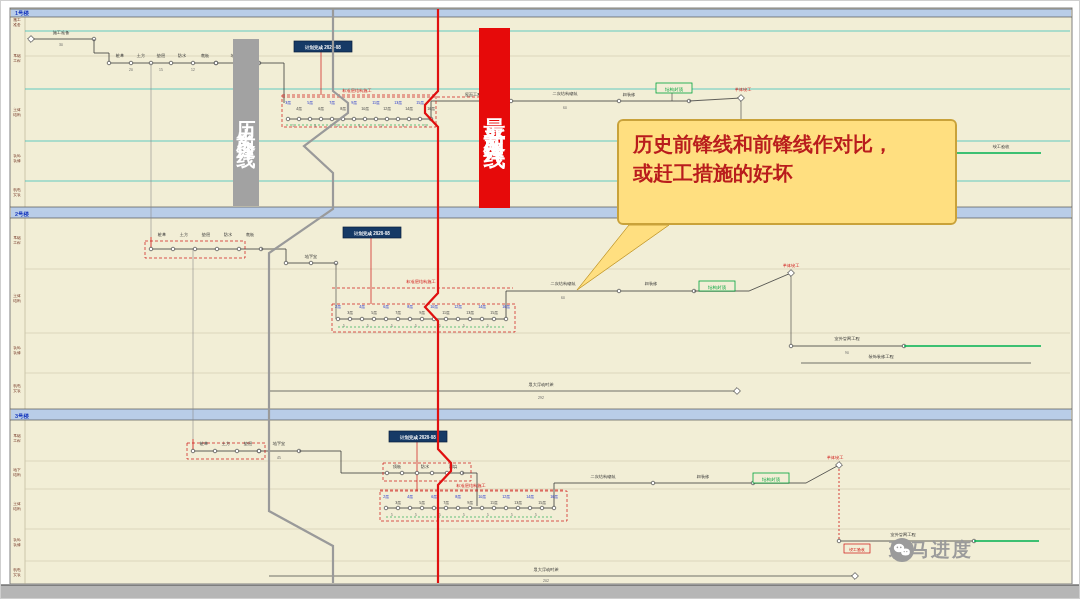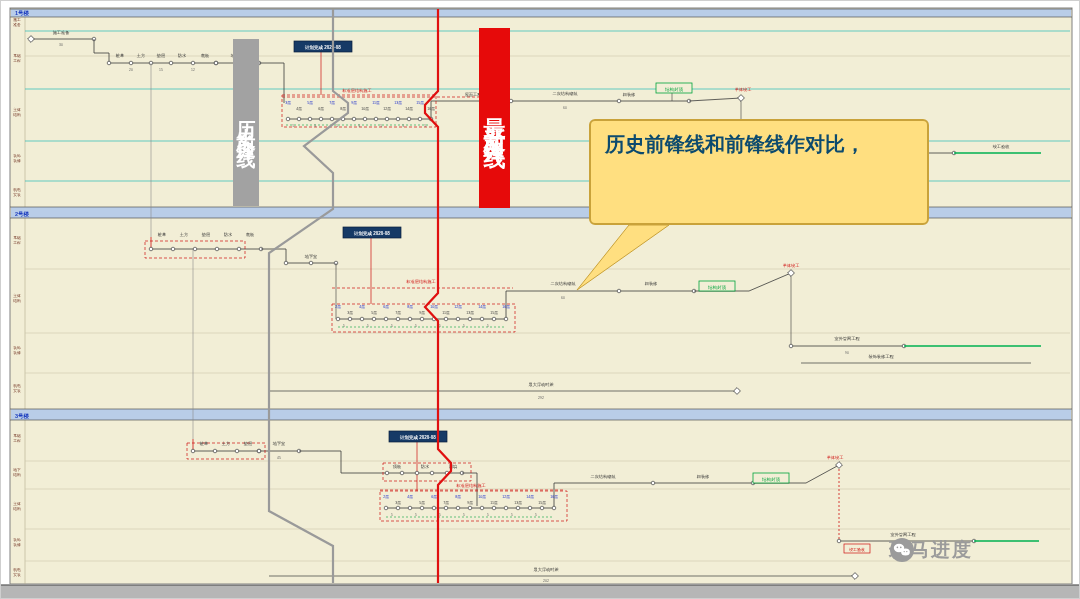--- a/index.html
+++ b/index.html
@@ -2,21 +2,21 @@
 <html><head>
 <meta charset="utf-8">
 <style>
   html,body{margin:0;padding:0;background:#fff;font-family:"Liberation Sans",sans-serif;}
   .stage{position:relative;width:1080px;height:599px;background:#fff;overflow:hidden;border:1px solid #cfcfcf;box-sizing:border-box;}
   svg{position:absolute;left:0;top:0;}
   .vlabel{position:absolute;display:flex;align-items:center;justify-content:center;color:#fff;font-weight:bold;}
   .vlabel span{writing-mode:vertical-rl;text-orientation:upright;letter-spacing:7px;}
   .hist{left:232px;top:38px;width:26px;height:167px;background:#a2a2a2;font-size:19px;}
   .front{left:478px;top:27px;width:31px;height:180px;background:#e60a0a;font-size:22px;}
-  .callout{position:absolute;left:588px;top:118px;width:340px;height:106px;background:#ffdf80;border:2px solid #c9a23a;border-radius:6px;box-sizing:border-box;padding:9px 14px;color:#0c4a6e;font-size:20px;font-weight:bold;line-height:1.45;white-space:nowrap;}
+  .callout{position:absolute;left:616px;top:118px;width:340px;height:106px;background:#ffdf80;border:2px solid #c9a23a;border-radius:6px;box-sizing:border-box;padding:9px 14px;color:#b91c1c;font-size:20px;font-weight:bold;line-height:1.45;white-space:nowrap;}
   .watermark{position:absolute;left:888px;top:536px;display:flex;align-items:center;gap:6px;color:#9b9b9b;font-size:19px;font-weight:bold;letter-spacing:2px;}
   .bottomstrip{position:absolute;left:0;top:584px;width:1080px;height:15px;background:#b6b6b6;border-top:1px solid #7e7e7e;}
 </style>
 </head>
 <body>
 
 <div class="stage">
 
   <svg id="diag" width="1080" height="599" viewBox="0 0 1080 599">
       <rect x="9" y="7" width="1062" height="576" fill="#f2eed6" stroke="#808080" stroke-width="1"></rect>
@@ -350,20 +350,21 @@
   <div class="vlabel hist">
     <span>历史前锋线</span>
   </div>
 
   <div class="vlabel front">
     <span>最新前锋线</span>
   </div>
 
   <div class="callout">
     <div>历史前锋线和前锋线作对比，</div>
+    <div>或赶工措施的好坏</div>
   </div>
 
   <div class="watermark">
     <svg width="26" height="26" viewBox="0 0 26 26">
       <circle cx="13" cy="13" r="12" fill="#9b9b9b"></circle>
       <ellipse cx="10" cy="11" rx="5.2" ry="4.2" fill="#ffffff"></ellipse>
       <ellipse cx="16.5" cy="15" rx="4.4" ry="3.6" fill="#ffffff"></ellipse>
       <circle cx="8.4" cy="10.4" r="0.8" fill="#9b9b9b"></circle>
       <circle cx="11.8" cy="10.4" r="0.8" fill="#9b9b9b"></circle>
       <circle cx="15.2" cy="14.6" r="0.7" fill="#9b9b9b"></circle>

